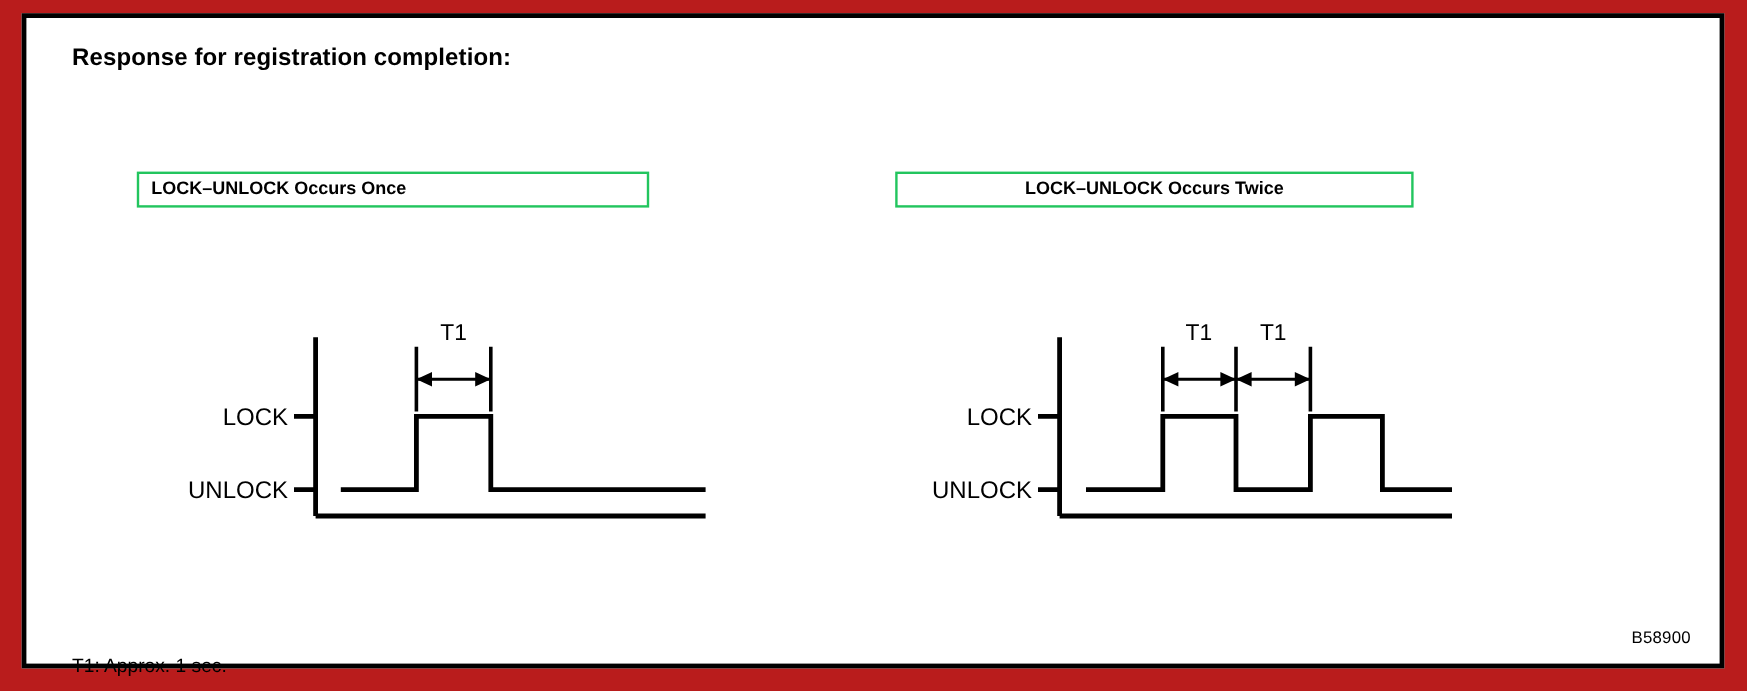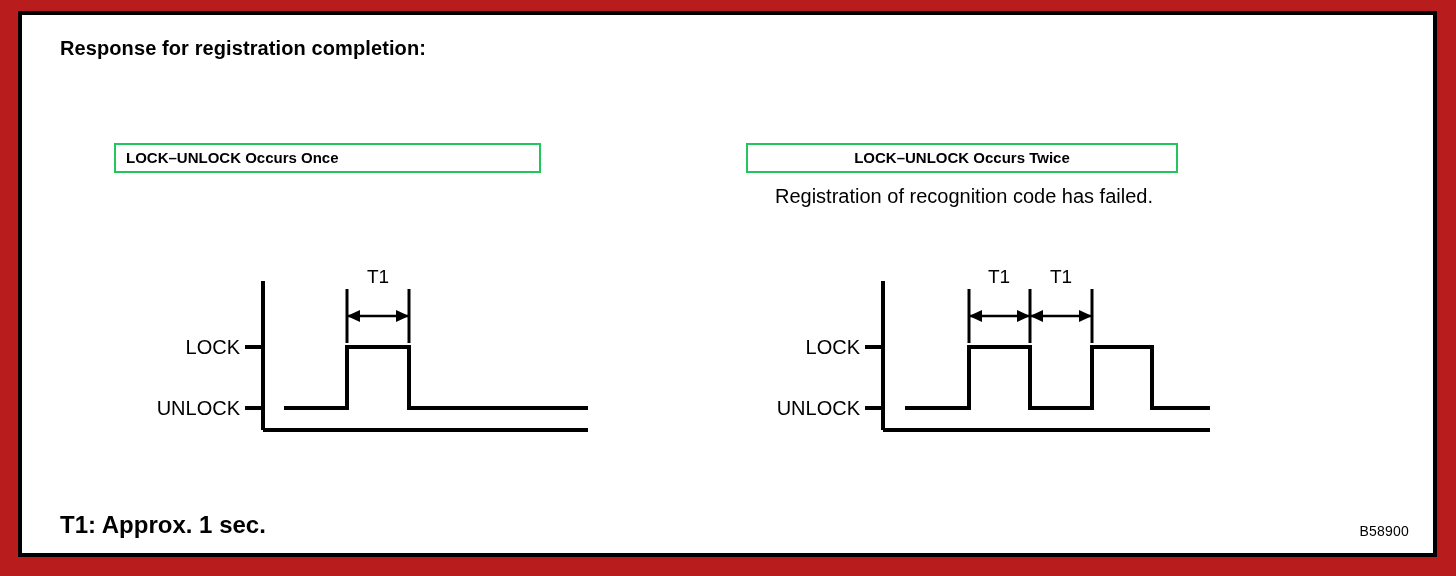--- a/index.html
+++ b/index.html
@@ -107,23 +107,23 @@
   }
   .wv-dim {
     font-family: "Liberation Sans", sans-serif;
     font-size: 19px;
     fill: #000000;
   }
 
   #footnote {
     position: absolute;
     left: 38px;
-    top: 496px;
-    font-size: 24px;
-    font-weight: bold;
+    top: 532px;
+    font-size: 16px;
+    font-weight: normal;
     white-space: nowrap;
   }
   #corner-code {
     position: absolute;
     right: 24px;
     bottom: 14px;
     font-size: 14px;
     letter-spacing: 0.2px;
     white-space: nowrap;
     margin-left: 44px;
@@ -162,21 +162,20 @@
         <path class="wv-arrow" d="M 205 49 L 267 49"></path>
         <polygon class="wv-head" points="205,49 218,43 218,55"></polygon>
         <polygon class="wv-head" points="267,49 254,43 254,55"></polygon>
 
         <text class="wv-dim" x="236" y="16" text-anchor="middle">T1</text>
       </svg>
     </div>
 
     <div class="panel" id="panel-right">
       <div class="panel-heading">LOCK–UNLOCK Occurs Twice</div>
-      <div class="panel-desc">Registration of recognition code has failed.</div>
     </div>
 
     <div class="wave-wrap" id="wave-right">
       <svg width="510" height="180" viewBox="0 0 510 180">
 
         <path class="wv-axis" d="M 161 14 L 161 163"></path>
 
         <path class="wv-axis" d="M 161 163 L 488 163"></path>
 
         <path class="wv-axis" d="M 143 80 L 161 80"></path>

